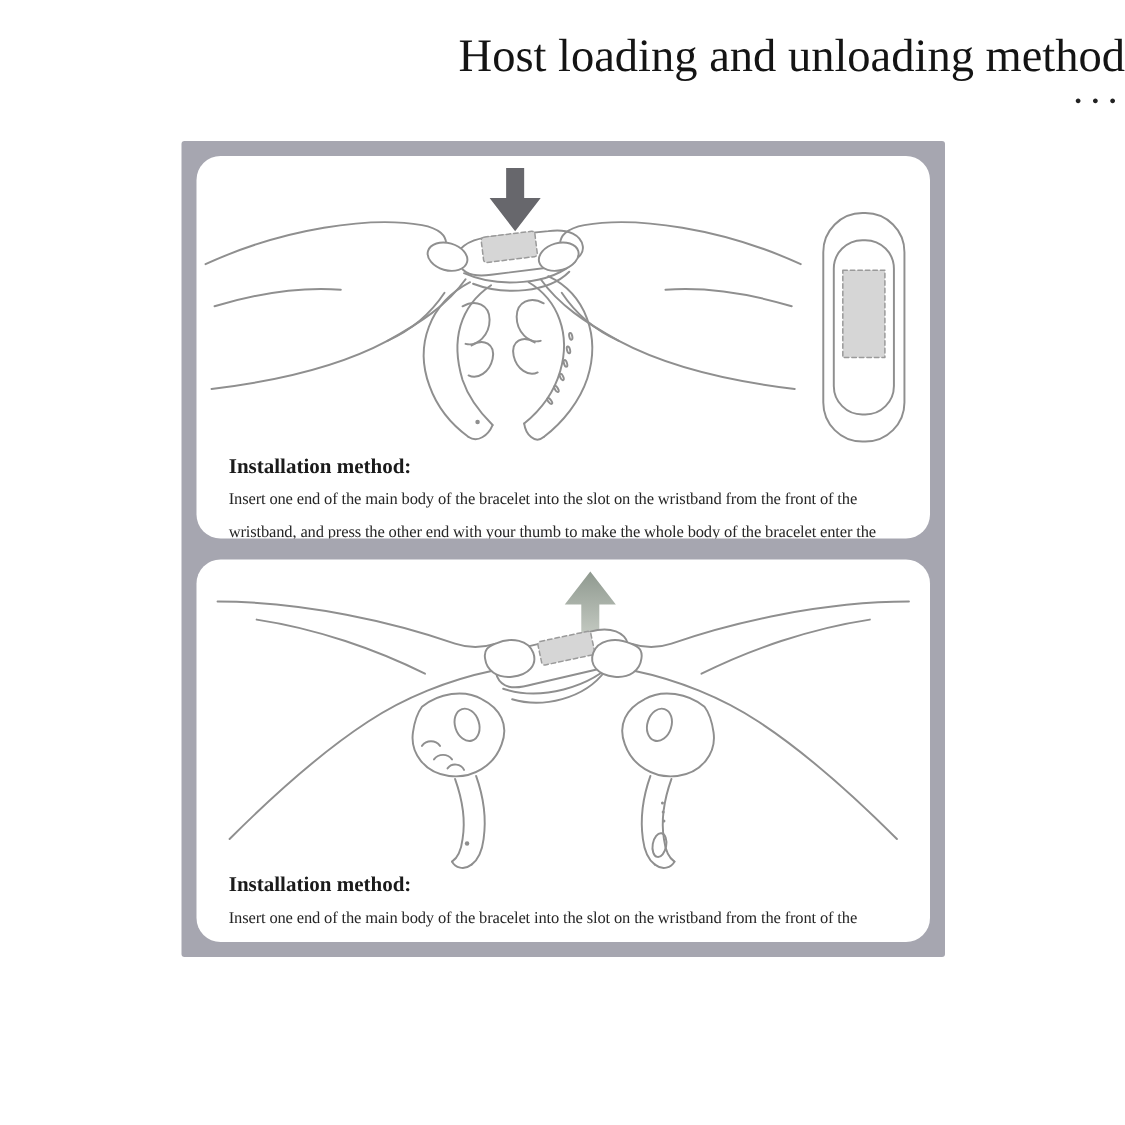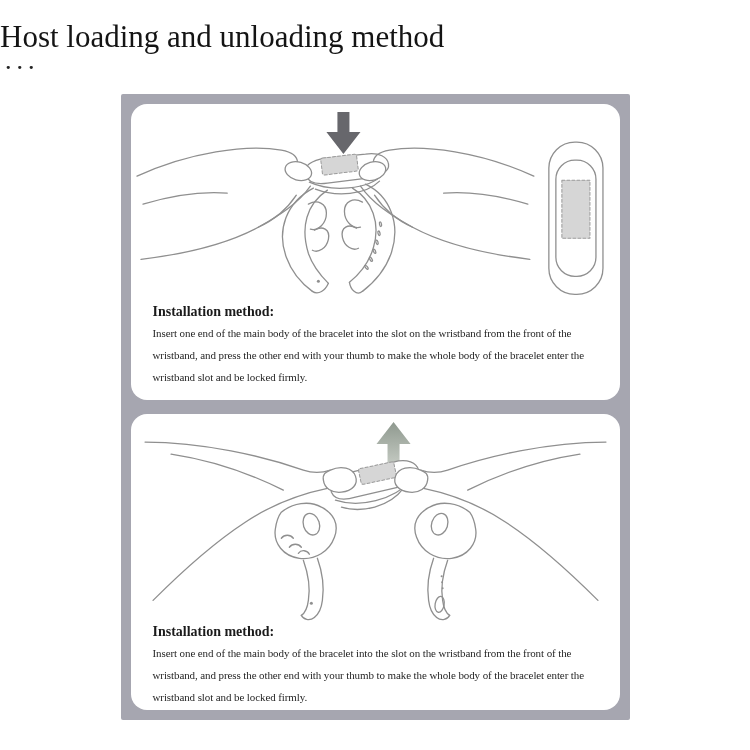--- a/index.html
+++ b/index.html
@@ -1,34 +1,34 @@
 <!DOCTYPE html>
 <html><head>
 <meta charset="utf-8">
 <style>
   html,body{margin:0;padding:0;}
   body{
     width:750px;height:750px;background:#ffffff;overflow:hidden;
     font-family:"Liberation Serif", serif;color:#1b1b1b;
   }
-  .header{text-align:left;padding-top:18px;}
+  .header{text-align:right;padding-top:18px;}
   .title{
     font-family:"Liberation Serif", serif;font-weight:400;
     font-size:31px;line-height:38px;margin:0;color:#141414;
   }
   .subtitle{
     font-family:"Liberation Sans", sans-serif;font-weight:bold;
     font-size:13px;line-height:16px;margin-top:3px;color:#161616;
   }
   .dots{
     font-family:"DejaVu Sans", sans-serif;font-size:11px;line-height:13px;
     margin-top:5px;letter-spacing:5px;color:#222;text-indent:5px;
   }
   .panel{
-    width:509px;height:626px;margin:20px auto 0;background:#a6a6b0;
+    width:509px;height:544px;margin:20px auto 0;background:#a6a6b0;
     border-radius:2px;padding:10px;box-sizing:border-box;
     display:flex;flex-direction:column;gap:14px;
   }
   .card{
     background:#ffffff;border-radius:16px;flex:1 1 0;
     display:flex;flex-direction:column;overflow:hidden;
   }
   .illus{display:block;width:100%;flex:0 0 auto;margin-top:6px;}
   .card-text{
     margin-top:auto;padding:0 14px 12px 22px;

